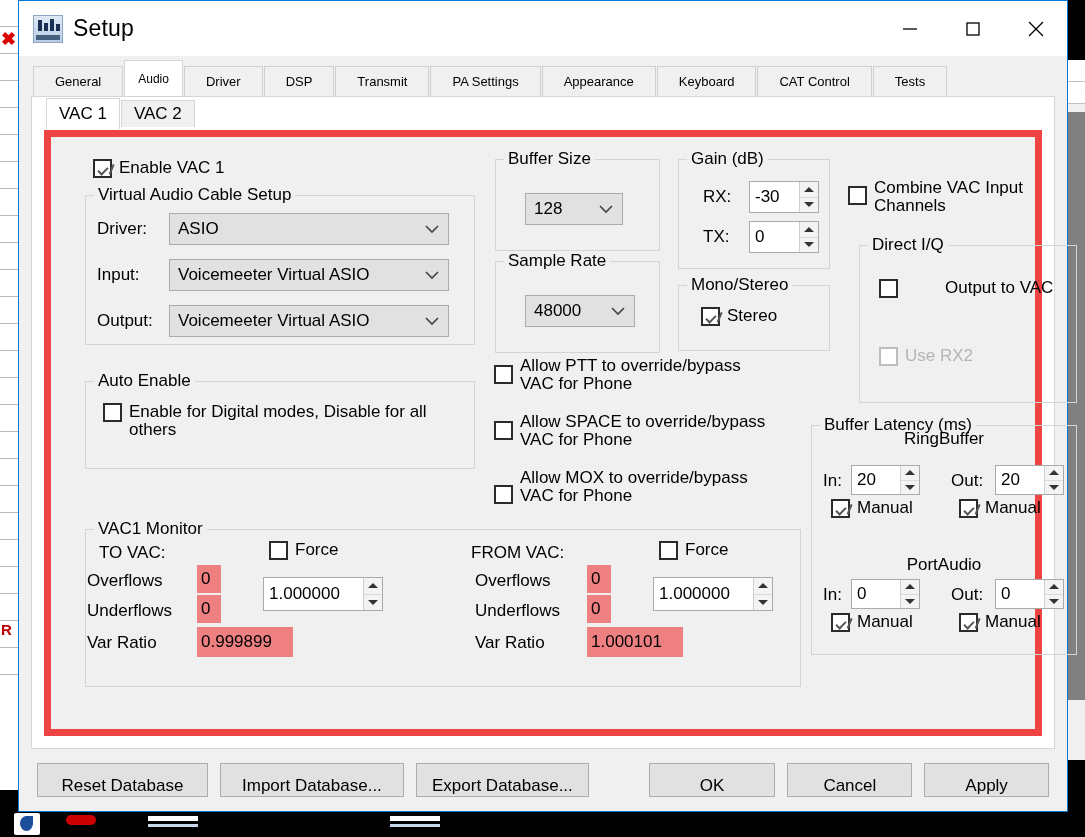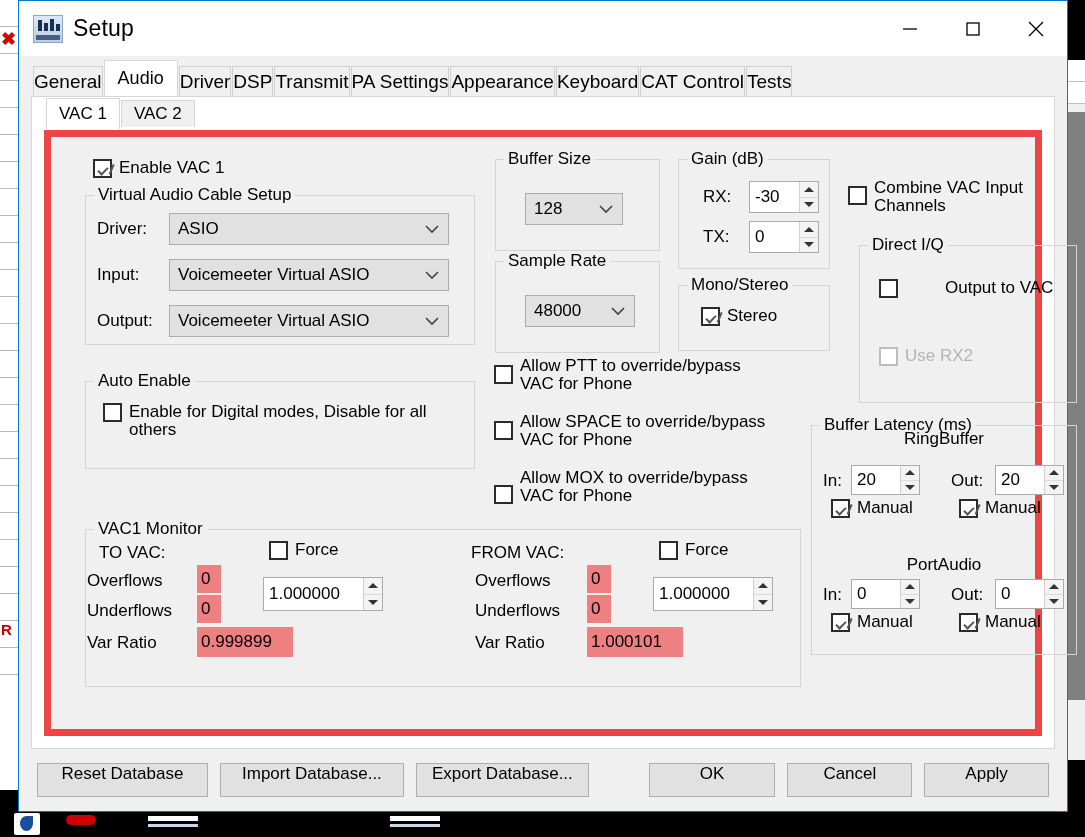--- a/index.html
+++ b/index.html
@@ -76,30 +76,30 @@
   .wc svg { display:block; }
 
   #tabstrip {
     flex: none;
     padding: 12px 0 0 14px;
     display: flex; align-items: flex-end;
     background: #f0f0f0;
     height: 40px;
   }
   .tab {
-    height: 30px; padding: 0 0;
+    height: 30px; padding: 0 21px;
     display: flex; align-items: center;
-    font-size: 19px;
+    font-size: 13px;
     background: #f0f0f0;
     border: 1px solid #d0d0d0;
     border-bottom: none;
     margin-right: 1px;
   }
   .tab.active {
-    background: #ffffff; height: 36px; font-size: 18px;
+    background: #ffffff; height: 36px; font-size: 12px;
     border: 1px solid #d6d6d6; border-bottom: none;
     padding: 0 13px;
   }
 
   #outer-pane {
     margin: 0 12px 0 12px;
     background: #ffffff;
     border: 1px solid #d6d6d6;
     flex: 1;
     display: flex; flex-direction: column;
@@ -179,21 +179,21 @@
   
   .stat {
     position: absolute; background: #ef8081;
     font-size: 17px; display: flex; align-items: center; padding-left: 4px;
   }
 
   
   #btnbar { flex: none; height: 62px; display: flex; align-items: center; padding: 0 18px; }
   .btn {
     height: 34px; background: #e1e1e1; border: 1px solid #adadad;
-    display: flex; align-items: flex-start; justify-content: center;
+    display: flex; align-items: flex-end; justify-content: center;
     font-size: 17px; margin-right: 12px; cursor: default;
   }
 </style>
 </head>
 <body>
 
 <div id="desktop">
 
   <div id="bg-sheet">
     <div class="row"></div>

